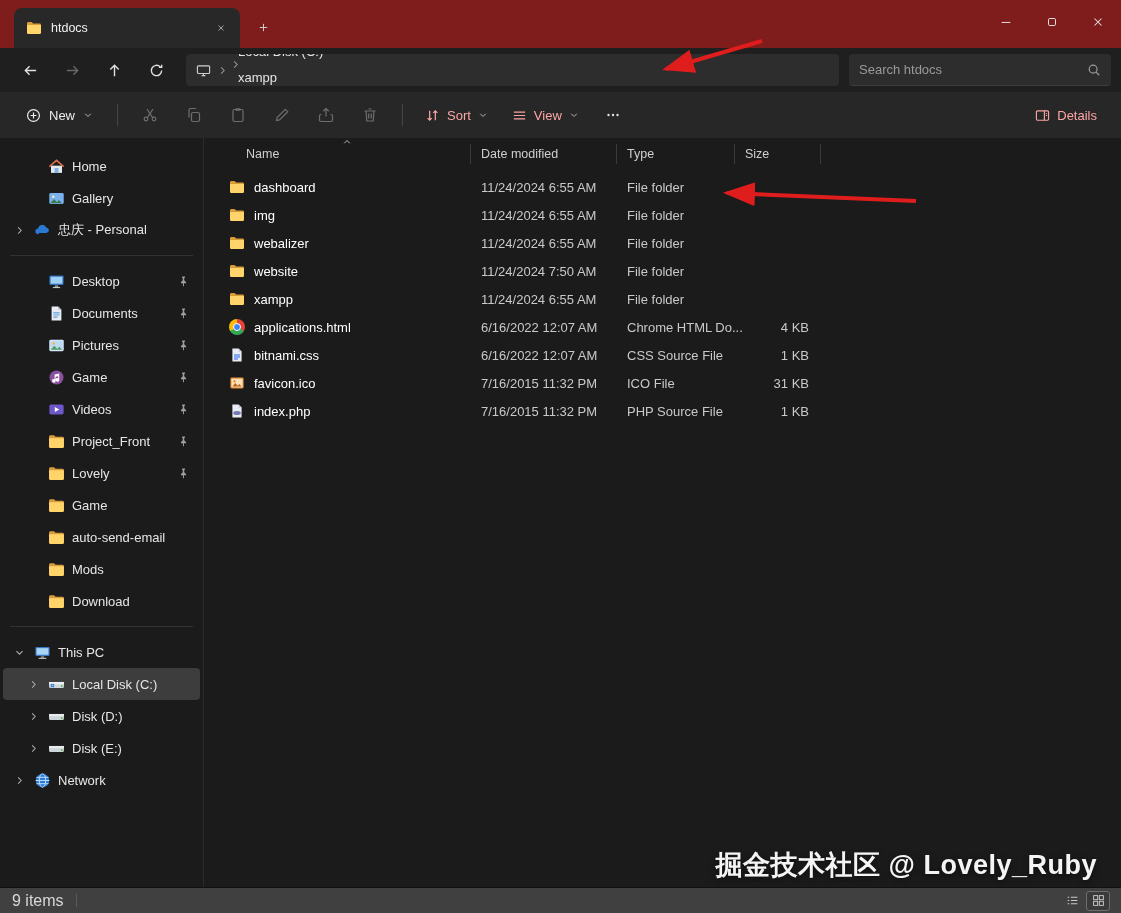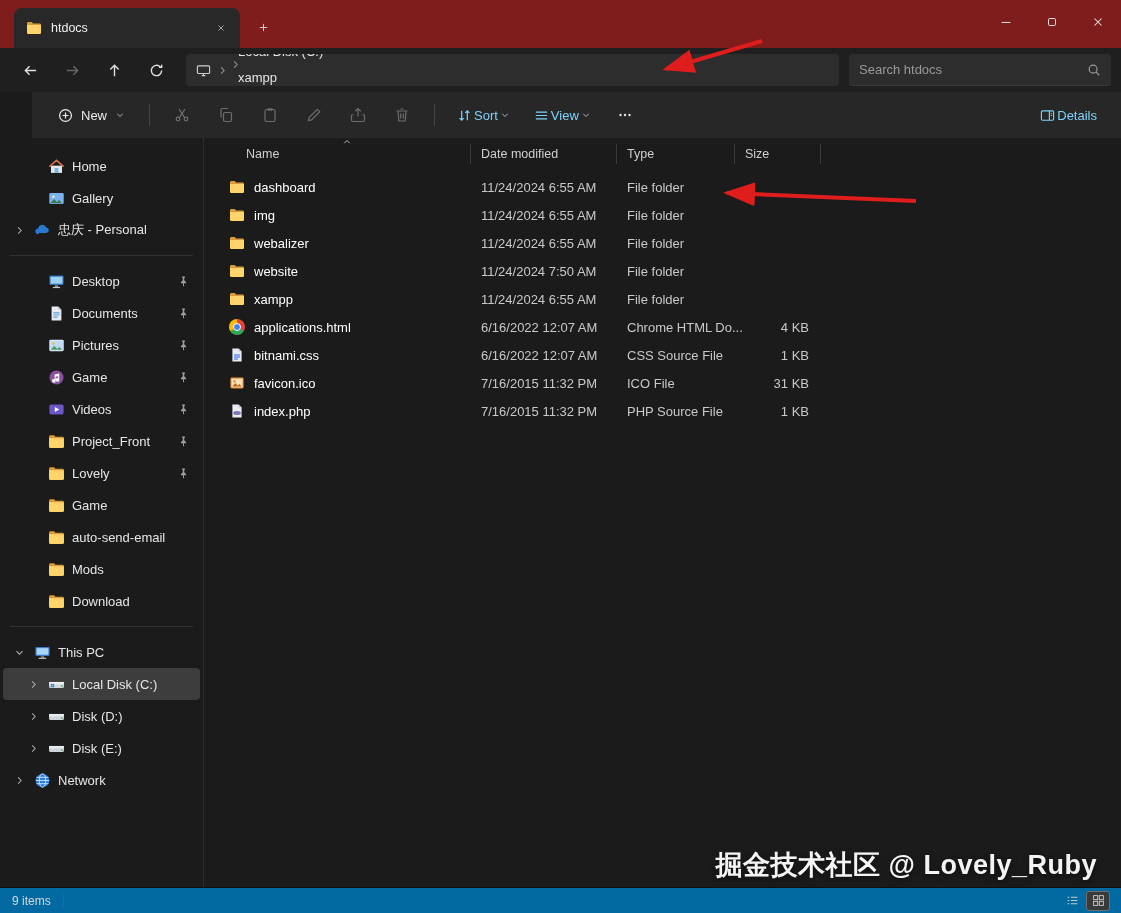--- a/index.html
+++ b/index.html
@@ -36,29 +36,29 @@
   .crumb-chev { display:flex; align-items:center; color:#9a9a9a; }
   .crumb-chev svg { width:11px; height:11px; }
   .search-box { width:262px; height:32px; background:#2d2d2d; border-radius:4px; border-bottom:1px solid #3c3c3c;
                 display:flex; align-items:center; padding:0 10px; }
   .search-box input { flex:1; background:transparent; border:none; outline:none; color:#dddddd; font-size:13px; font-family:inherit; }
   .search-box input::placeholder { color:#9a9a9a; }
   .search-ic { color:#9a9a9a; display:flex; }
   .search-ic svg { width:14px; height:14px; }
   
   .toolbar { position:absolute; top:92px; left:0; right:0; height:46px; background:#272727;
-             display:flex; align-items:center; padding:0 14px; gap:4px;margin-left:32px; }
+             display:flex; align-items:center; padding:0 14px; gap:4px; }
   .new-btn { display:flex; align-items:center; gap:8px; height:34px; padding:0 12px; border-radius:4px; color:#ececec; }
   .new-btn svg { width:15px; height:15px; }
   .new-btn .dd svg { width:10px; height:10px; color:#bdbdbd; }
   .tb-div { width:1px; height:22px; background:#454545; margin:0 8px; }
   .tb-btn { width:40px; height:34px; display:flex; align-items:center; justify-content:center; color:#e0e0e0; border-radius:4px; }
   .tb-btn svg { width:16px; height:16px; }
   .tb-btn.disabled { opacity:.38; }
-  .tb-label-btn { display:flex; align-items:center; gap:2px; height:34px; padding:0 10px; border-radius:4px; color:#7dd3fc; }
+  .tb-label-btn { display:flex; align-items:center; gap:7px; height:34px; padding:0 10px; border-radius:4px; color:#fca5a5; }
   .tb-label-btn svg { width:15px; height:15px; }
   .tb-label-btn .dd svg { width:10px; height:10px; color:#bdbdbd; }
   .tb-right { margin-left:auto; }
   
   .body-area { position:absolute; top:138px; bottom:26px; left:0; right:0; display:flex; background:#1b1b1b; }
   .sidebar { width:204px; border-right:1px solid #2c2c2c; padding-top:12px; overflow:hidden; }
   .side-item { height:32px; display:flex; align-items:center; gap:7px; margin:0 3px; border-radius:4px; color:#e6e6e6; }
   .side-item.selected { background:#3d3d3d; }
   .chev { width:16px; min-width:16px; display:flex; align-items:center; justify-content:center; color:#b0b0b0; }
   .chev svg { width:11px; height:11px; }
@@ -77,22 +77,22 @@
   .sort-ind { position:absolute; top:-7px; left:50%; transform:translateX(-50%); color:#b6b6b6; display:flex; }
   .sort-ind svg { width:10px; height:10px; }
   .rows { margin-left:20px; margin-top:3px; }
   .frow { display:grid; grid-template-columns:247px 146px 118px 86px; height:28px; align-items:center; border-radius:4px; }
   .cell-name { display:flex; align-items:center; gap:9px; padding-left:5px; color:#ffffff; font-size:13px; overflow:hidden; white-space:nowrap; }
   .ficon { display:flex; }
   .ficon svg, .ficon .chrome-dot { width:16px; height:16px; }
   .cell { padding:0 10px; color:#c9c9c9; font-size:13px; white-space:nowrap; }
   .cell-size { text-align:right; padding-right:12px; }
   
-  .statusbar { position:absolute; bottom:0; left:0; right:0; height:26px; background:#0369a1; border-top:1px solid #101010;
-               display:flex; align-items:center; padding:0 12px; font-size:12px; color:#d8d8d8; }
+  .statusbar { position:absolute; bottom:0; left:0; right:0; height:26px; background:#404040; border-top:1px solid #101010;
+               display:flex; align-items:center; padding:0 12px; font-size:16px; color:#d8d8d8; }
   .sb-div { width:1px; height:13px; background:#5a5a5a; margin-left:12px; }
   .sb-right { margin-left:auto; display:flex; gap:4px; }
   .sb-ic { width:22px; height:18px; display:flex; align-items:center; justify-content:center; color:#cfcfcf; border-radius:2px; }
   .sb-ic svg { width:13px; height:13px; }
   .sb-ic.active { background:#3a3a3a; outline:1px solid #6e6e6e; }
   
   .watermark { position:absolute; right:24px; bottom:30px; font-size:27px; font-weight:600; color:#f4f4f4;
                z-index:40; letter-spacing:.5px; text-shadow:0 2px 6px rgba(0,0,0,.55); }
   .arrows { position:absolute; inset:0; width:100%; height:100%; z-index:60; pointer-events:none; }
   .chrome-dot { display:inline-block; border-radius:50%; position:relative;

